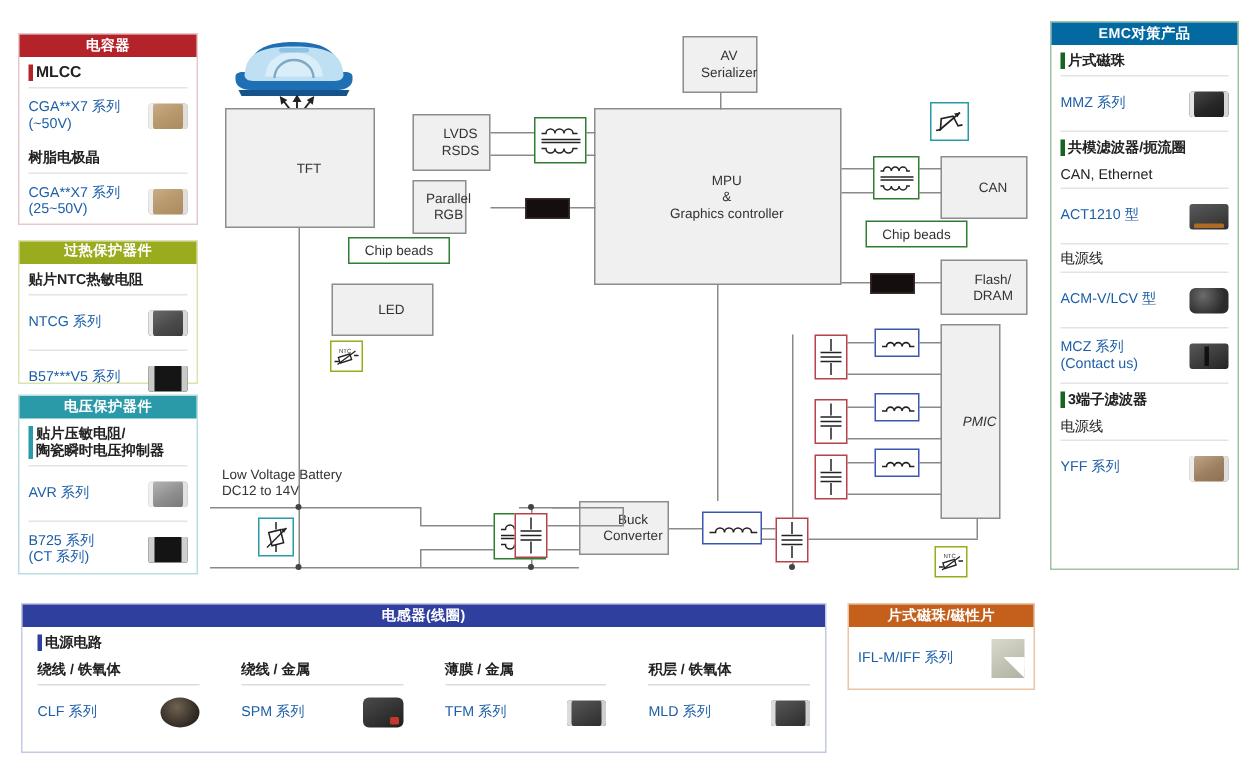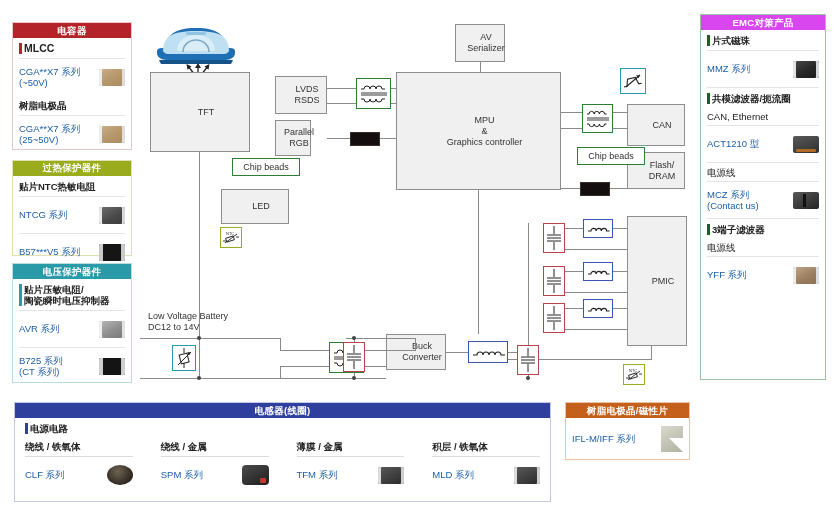--- a/index.html
+++ b/index.html
@@ -123,26 +123,26 @@
   <div class="blk" style="left:256px;top:64px;width:165px;height:118px;white-space:pre;">
     <span>MPU
 &amp;
 Graphics controller</span>
   </div>
 
   <div class="blk" style="left:487px;top:96px;width:58px;height:42px;">
     <span>CAN</span>
   </div>
 
-  <div class="blk" style="left:487px;top:144px;width:58px;height:37px;white-space:pre;">
+  <div class="blk" style="left:487px;top:165px;width:58px;height:37px;white-space:pre;">
     <span>Flash/
 DRAM</span>
   </div>
 
-  <div class="blk" style="left:487px;top:208px;width:60px;height:130px;">
+  <div class="blk" style="left:487px;top:208px;width:40px;height:130px;font-style:italic;">
     <span>PMIC</span>
   </div>
 
   <div class="blk" style="left:246px;top:326px;width:60px;height:36px;white-space:pre;">
     <span>Buck
 Converter</span>
   </div>
 
   <div class="legend" style="left:92px;top:150px;width:68px;height:18px;">
     <span>Chip beads</span>
@@ -388,34 +388,38 @@
     </div>
     <div class="row">
       <div class="ser" style="white-space:pre-line;">B725 系列
 (CT 系列)</div>
       <div class="chip b725"></div>
     </div>
   </div>
 </div>
 
 <div class="panel" style="left:700px;top:14px;width:126px;height:366px;border-color:#9dc4a2;">
-  <div class="panel-hd" style="background:#d946ef;">EMC对策产品</div>
+  <div class="panel-hd" style="background:#0369a1;">EMC对策产品</div>
   <div class="panel-body">
     <div class="grp">片式磁珠<span style="position: absolute; left: 0px; top: 5px; bottom: 4px; width: 2.5px; background: rgb(22, 101, 31);"></span></div>
     <div class="row row-1st">
       <div class="ser">MMZ 系列</div>
       <div class="chip mmz"></div>
     </div>
     <div class="grp" style="border-top:1px solid #e4e4e4;">共模滤波器/扼流圈<span style="position: absolute; left: 0px; top: 5px; bottom: 4px; width: 2.5px; background: rgb(22, 101, 31);"></span></div>
     <div class="sub">CAN, Ethernet</div>
     <div class="row">
       <div class="ser">ACT1210 型</div>
       <div class="chip act"></div>
     </div>
     <div class="sub" style="border-top:1px solid #e4e4e4;padding-top:4px;">电源线</div>
+    <div class="row">
+      <div class="ser">ACM-V/LCV 型</div>
+      <div class="chip acm"></div>
+    </div>
     <div class="row">
       <div class="ser" style="white-space:pre-line;">MCZ 系列
 (Contact us)</div>
       <div class="chip mcz"></div>
     </div>
     <div class="grp" style="border-top:1px solid #e4e4e4;">3端子滤波器<span style="position: absolute; left: 0px; top: 5px; bottom: 4px; width: 2.5px; background: rgb(22, 101, 31);"></span></div>
     <div class="sub">电源线</div>
     <div class="row">
       <div class="ser">YFF 系列</div>
       <div class="chip yff"></div>
@@ -454,20 +458,20 @@
         <div class="row nb">
           <div class="ser">MLD 系列</div>
           <div class="chip mld"></div>
         </div>
       </div>
     </div>
   </div>
 </div>
 
 <div class="panel" style="left:565px;top:402px;width:125px;height:58px;border-color:#e8c5a8;">
-  <div class="panel-hd" style="background:#c4601c;">树脂电极晶/磁性片</div>
+  <div class="panel-hd" style="background:#c4601c;">片式磁珠/磁性片</div>
   <div class="panel-body">
     <div class="row nb" style="min-height:36px;">
       <div class="ser">IFL-M/IFF 系列</div>
       <div class="chip sheet"></div>
     </div>
   </div>
 </div>
 
 </body></html>

